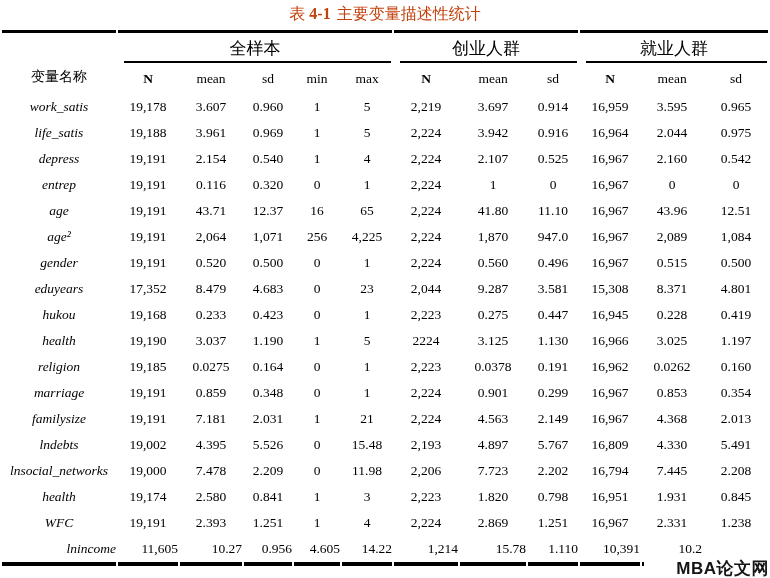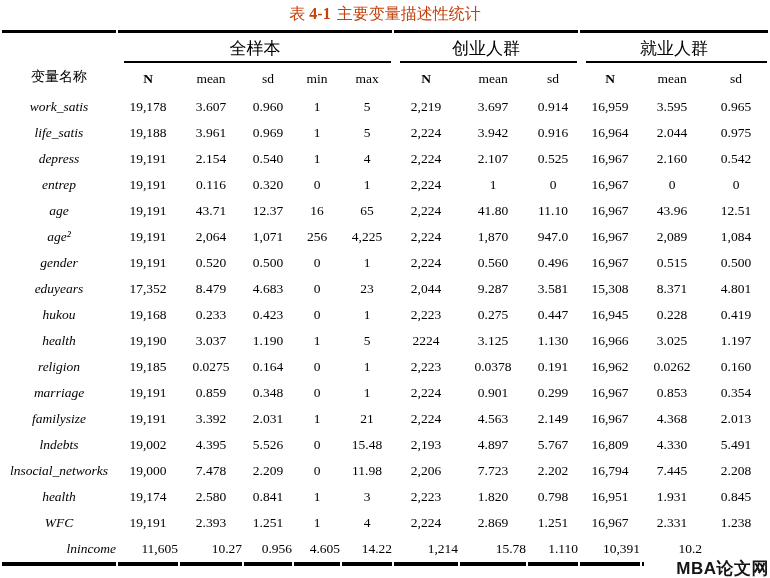--- a/index.html
+++ b/index.html
@@ -326,21 +326,21 @@
         <td>2,224</td>
         <td>0.901</td>
         <td>0.299</td>
         <td>16,967</td>
         <td>0.853</td>
         <td>0.354</td>
       </tr>
       <tr class="data-row">
         <td class="var-name">familysize</td>
         <td>19,191</td>
-        <td>3.392</td>
+        <td>7.181</td>
         <td>2.031</td>
         <td>1</td>
         <td>21</td>
         <td>2,224</td>
         <td>4.563</td>
         <td>2.149</td>
         <td>16,967</td>
         <td>4.368</td>
         <td>2.013</td>
       </tr>

